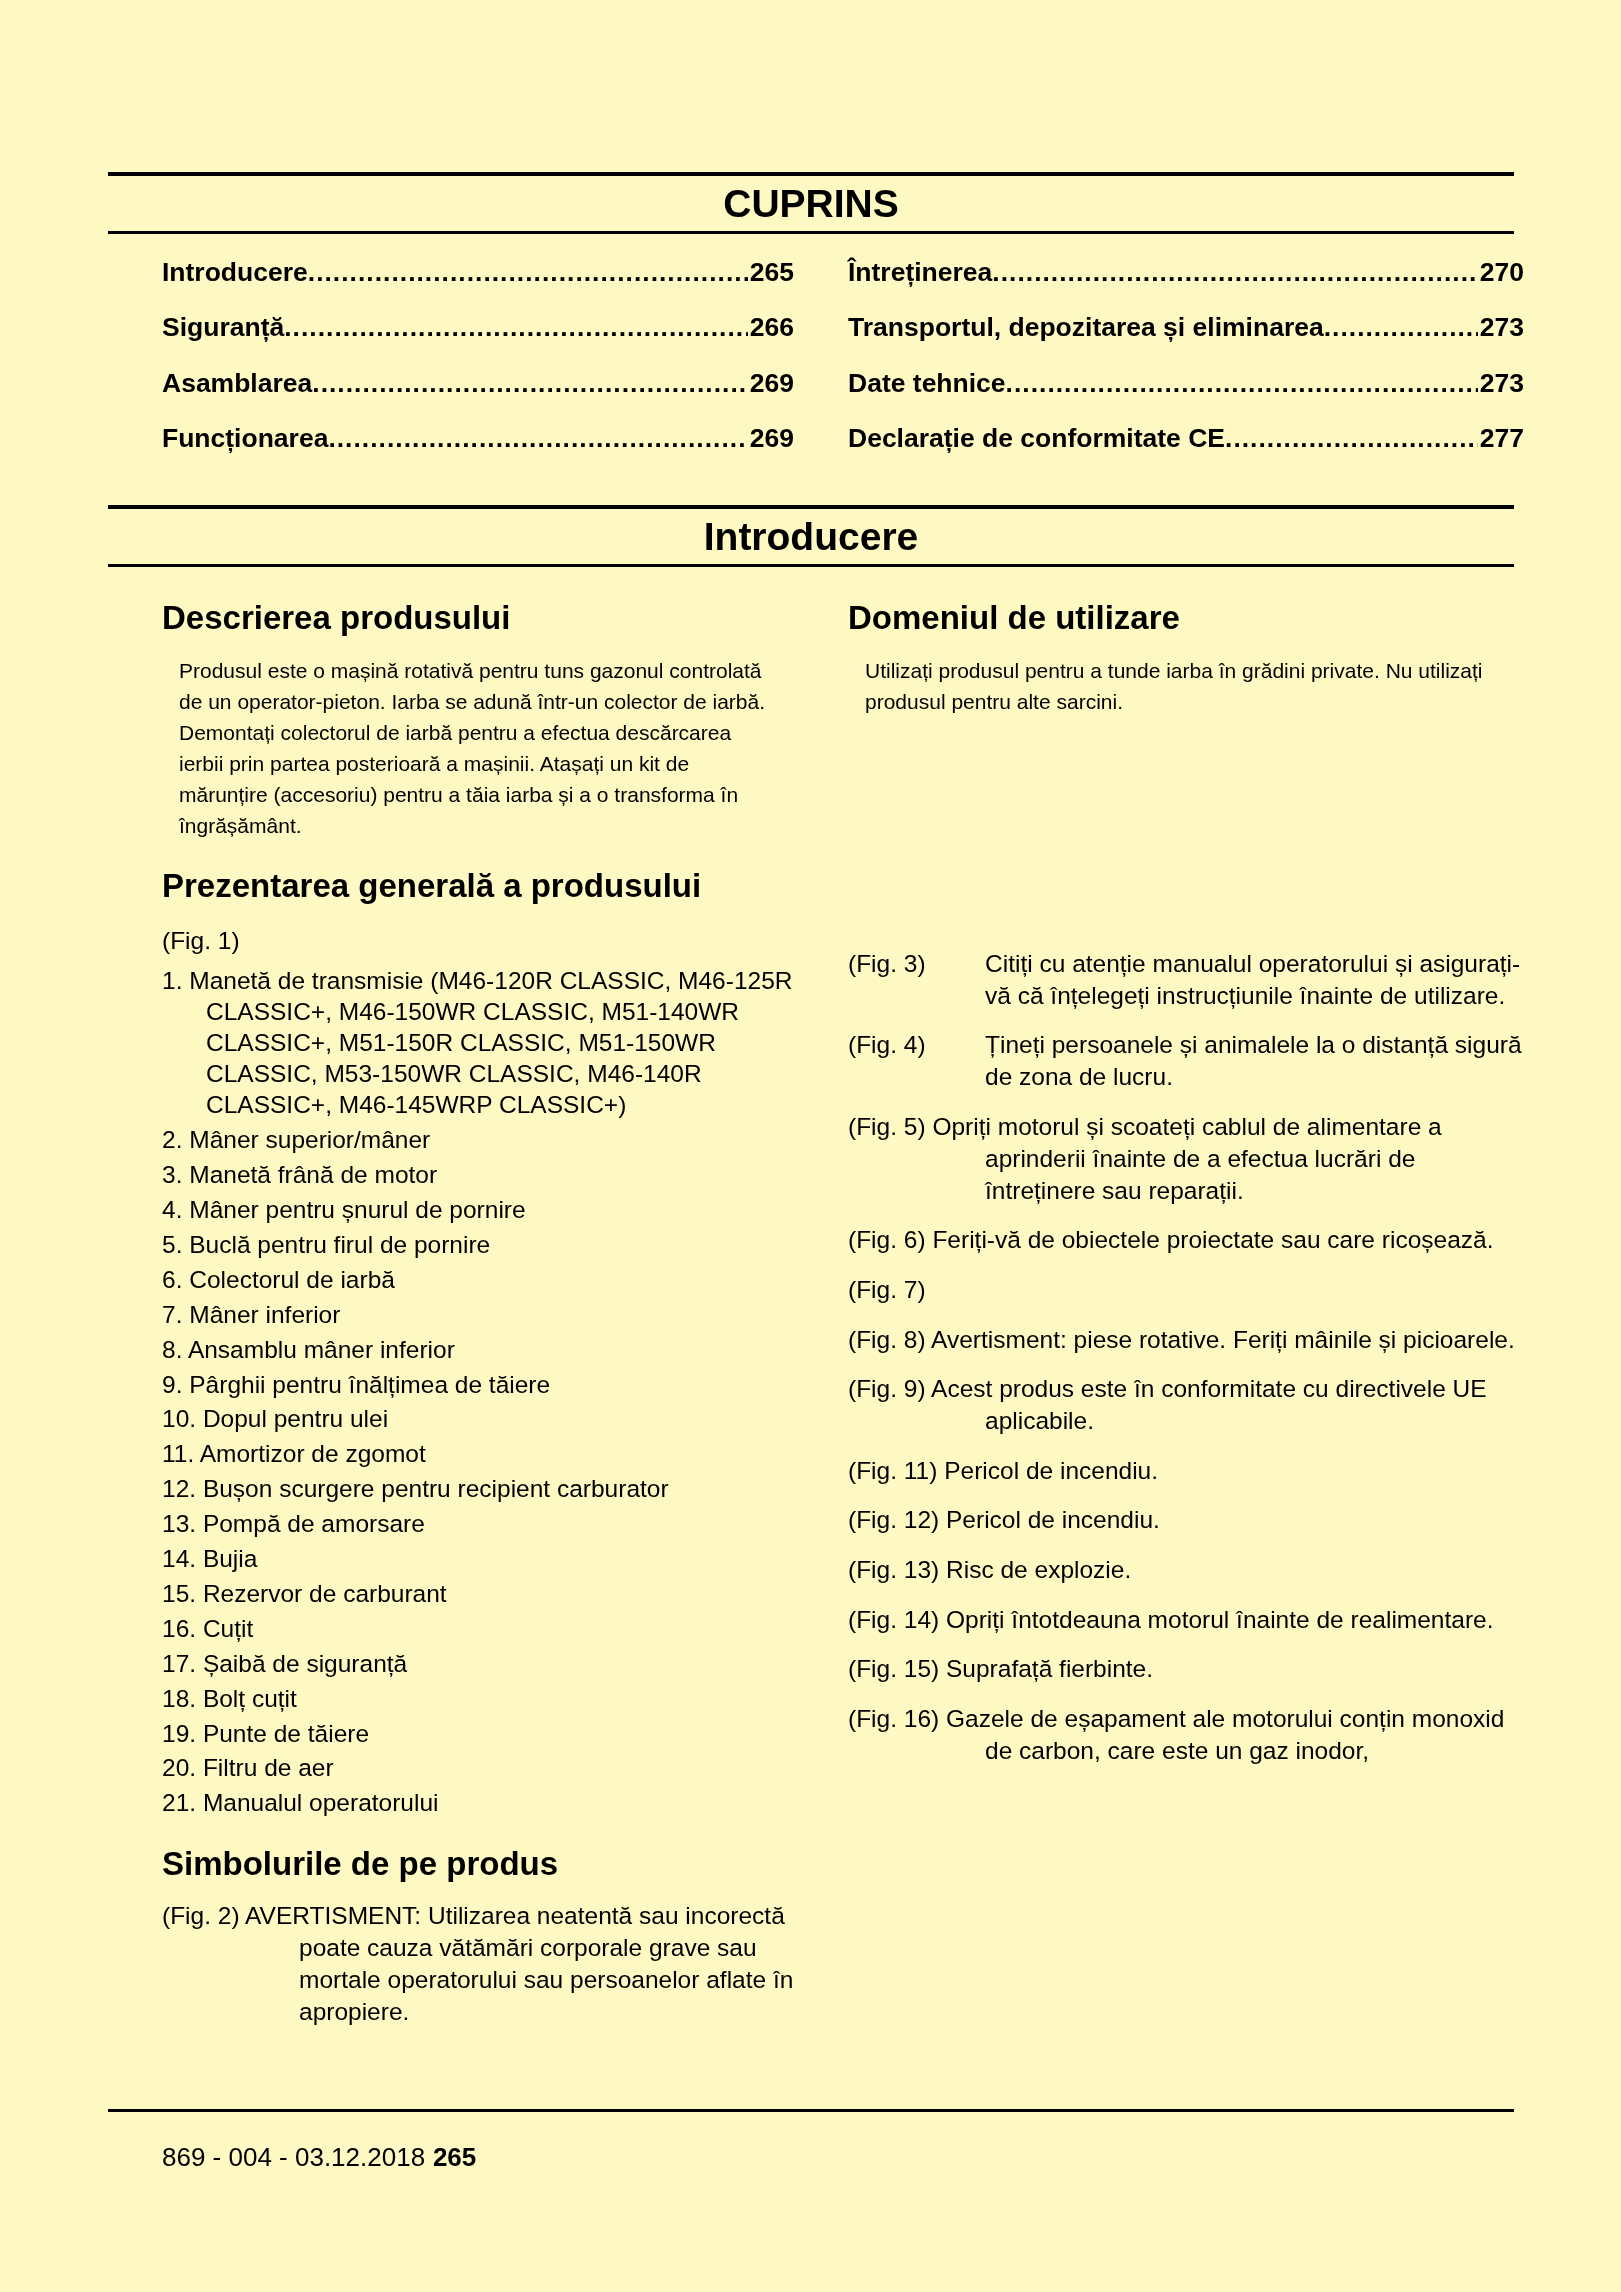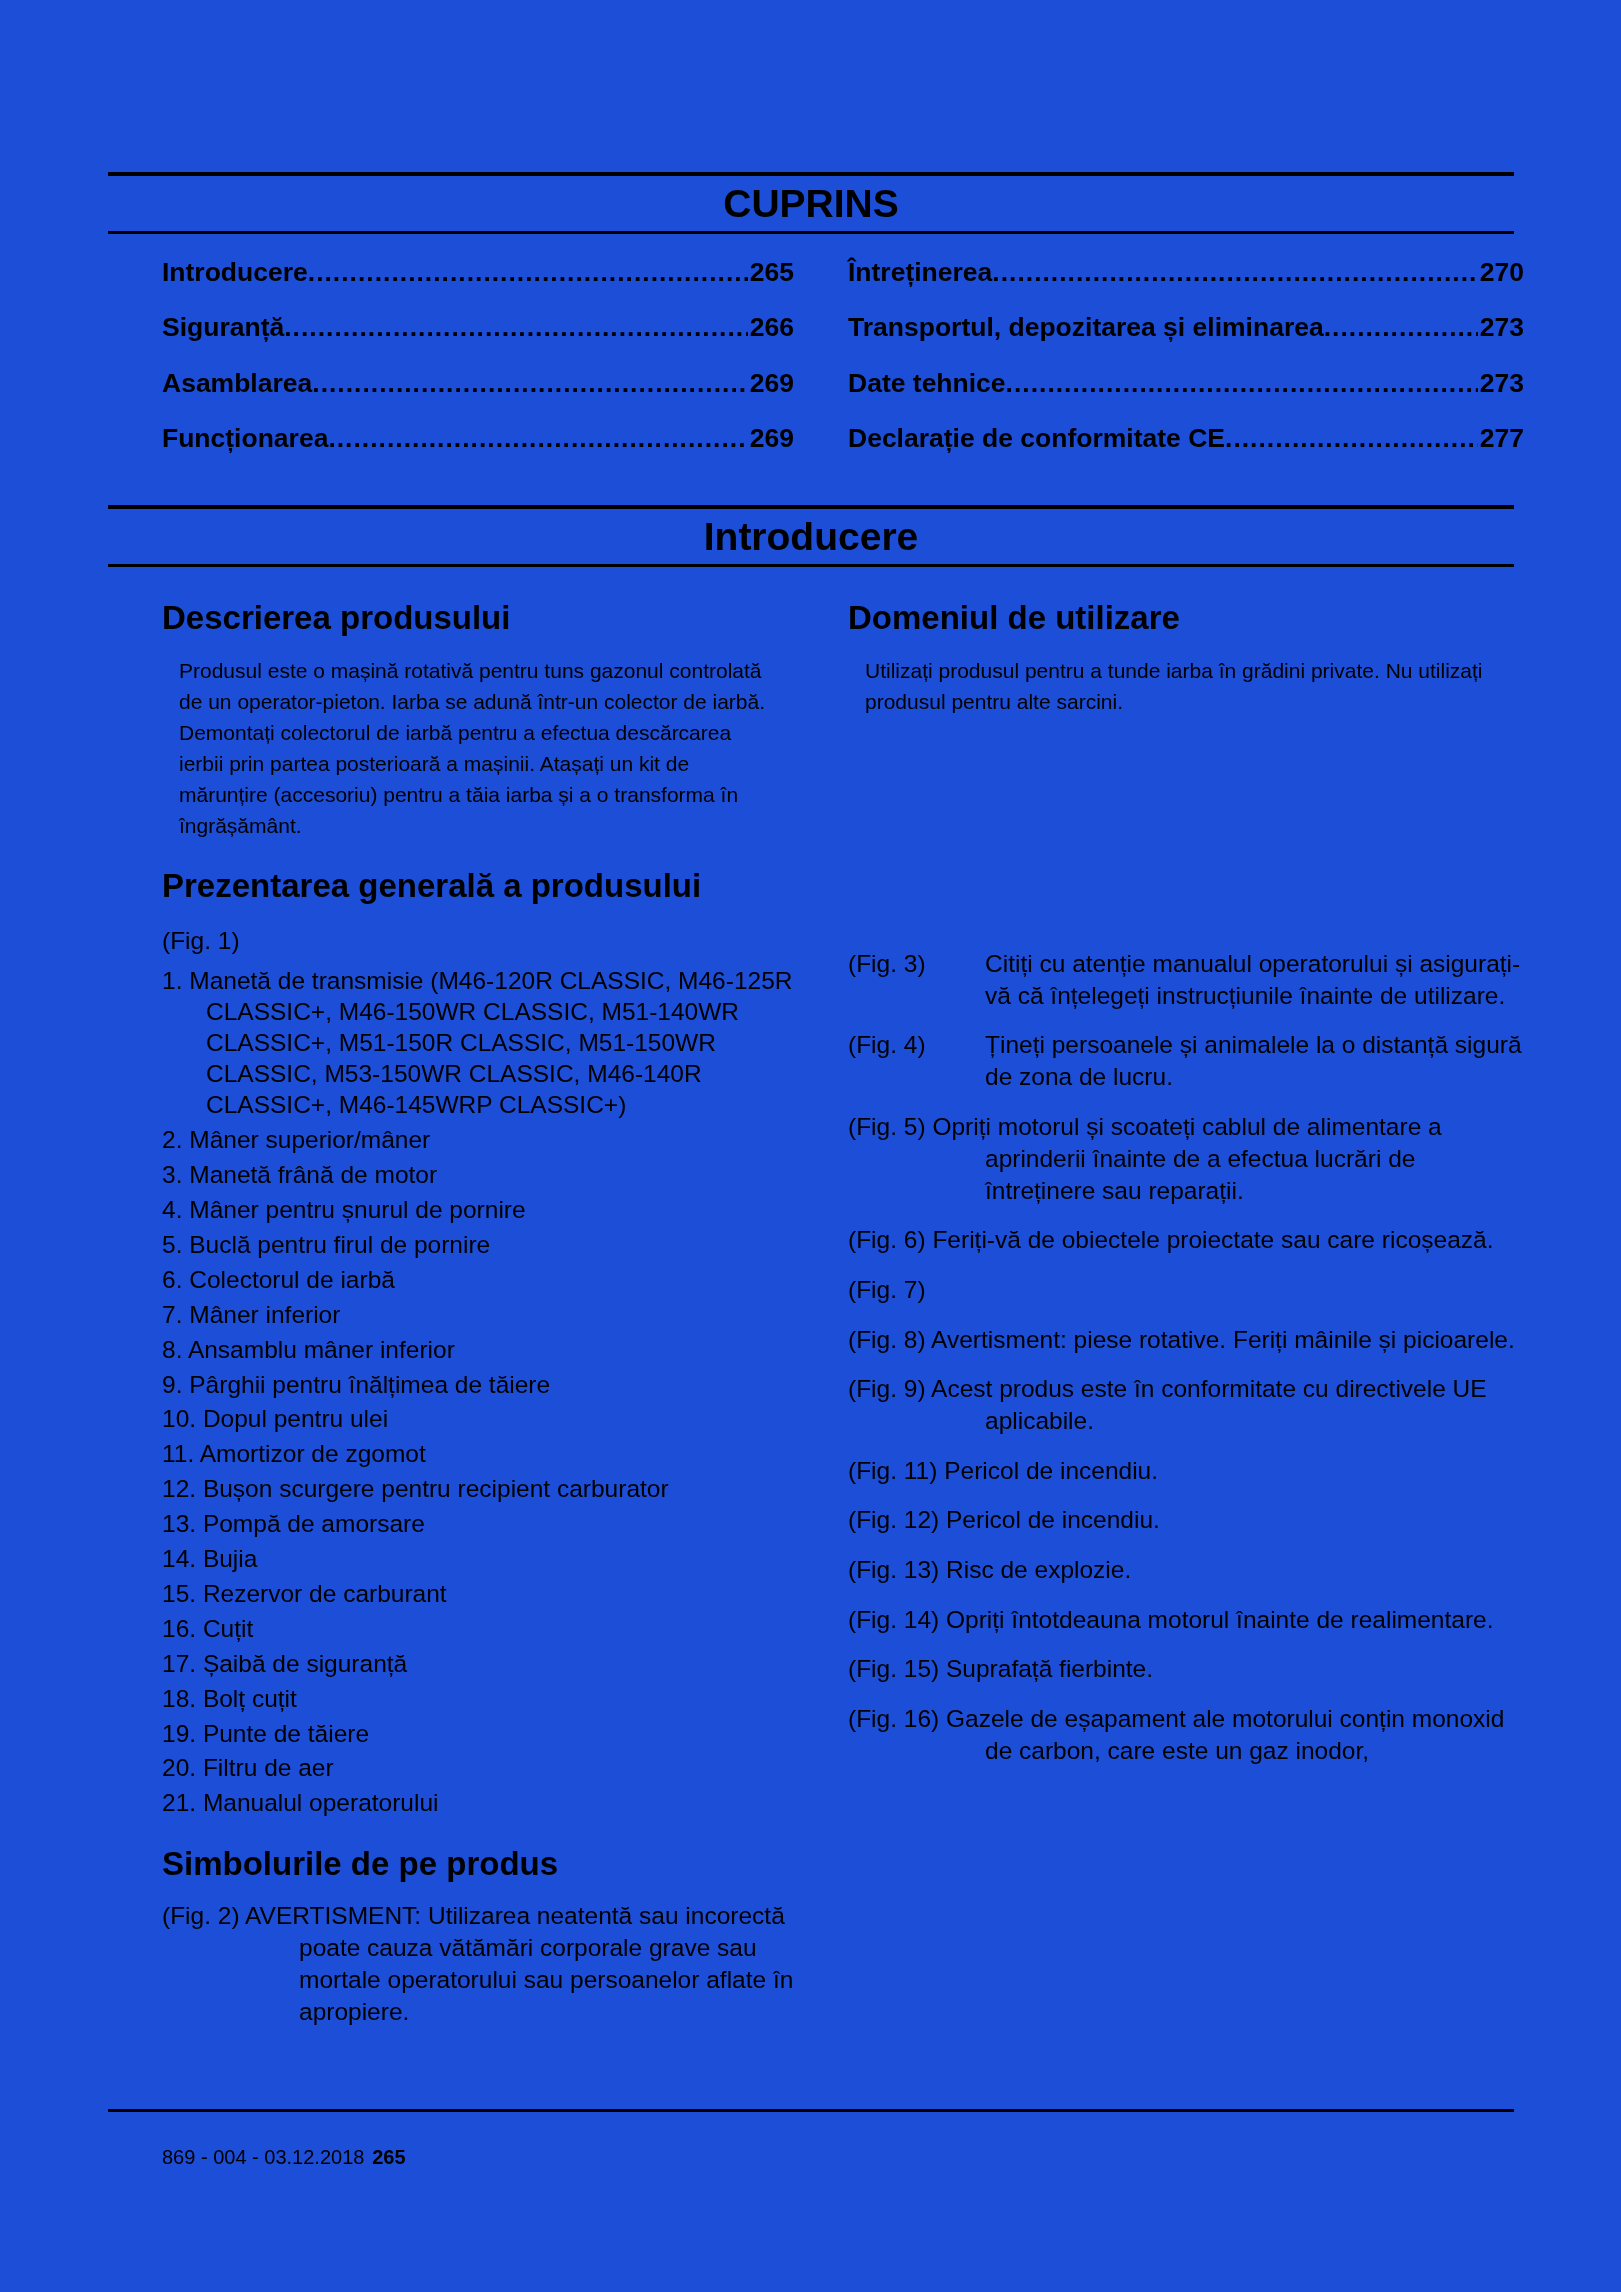--- a/index.html
+++ b/index.html
@@ -1,20 +1,20 @@
 <!DOCTYPE html>
 <html lang="ro"><head>
 <meta charset="utf-8">
 <style>
   html,body{margin:0;padding:0;background:#9a9a9a;}
   .page{
     position:relative;
     width:1621px;height:2293px;
     margin:0 auto;
-    background:#1d4ed8;
+    background:#fef9c3;
     color:#000;
     font-family:"Liberation Sans", sans-serif;
     overflow:hidden;
   }
   
   .banner{
     margin:0 107px 0 108px;
     border-top:4.9px solid #000;
     border-bottom:3.9px solid #000;
   }
@@ -103,21 +103,21 @@
   .fig-list{margin-top:231px;}
   
   .footer-rule{
     position:absolute;
     left:108px;right:107px;top:2109px;
     border-top:3.9px solid #000;
   }
   .footer-text{
     position:absolute;
     left:162px;top:2143px;
-    font-size:20px;
+    font-size:26px;
     line-height:29px;
   }
   .footer-text .pagenum{font-weight:bold;margin-left:7.8px;}
 </style>
 </head>
 <body>
 
 <div class="page">
 
   <header class="banner first">

